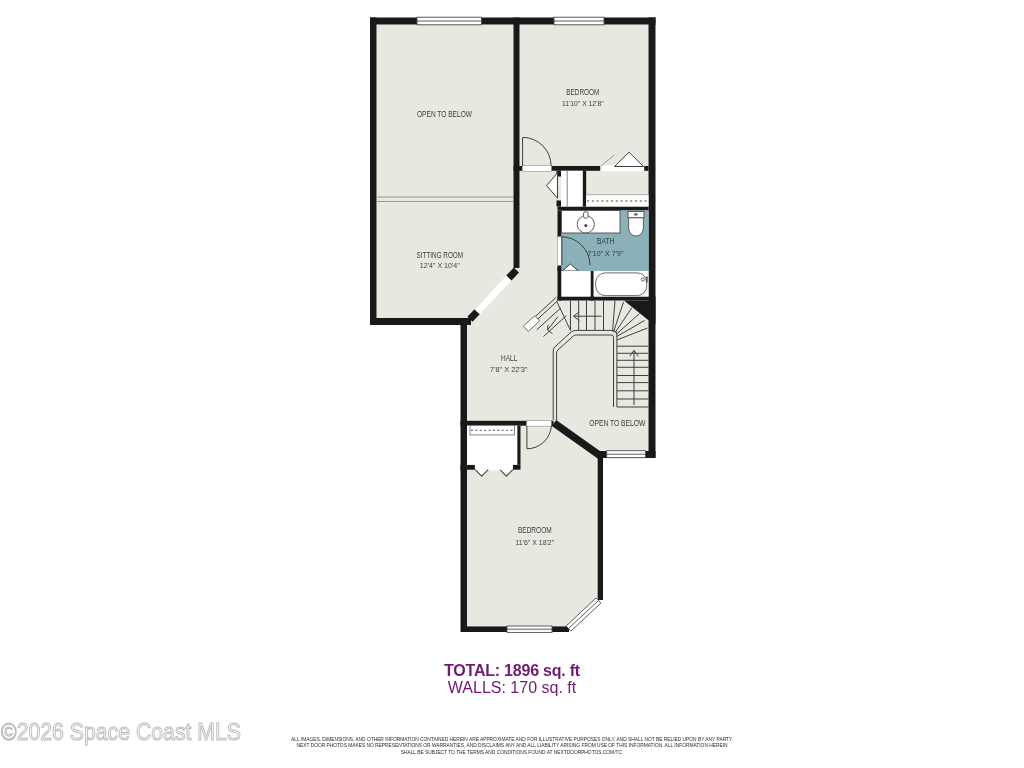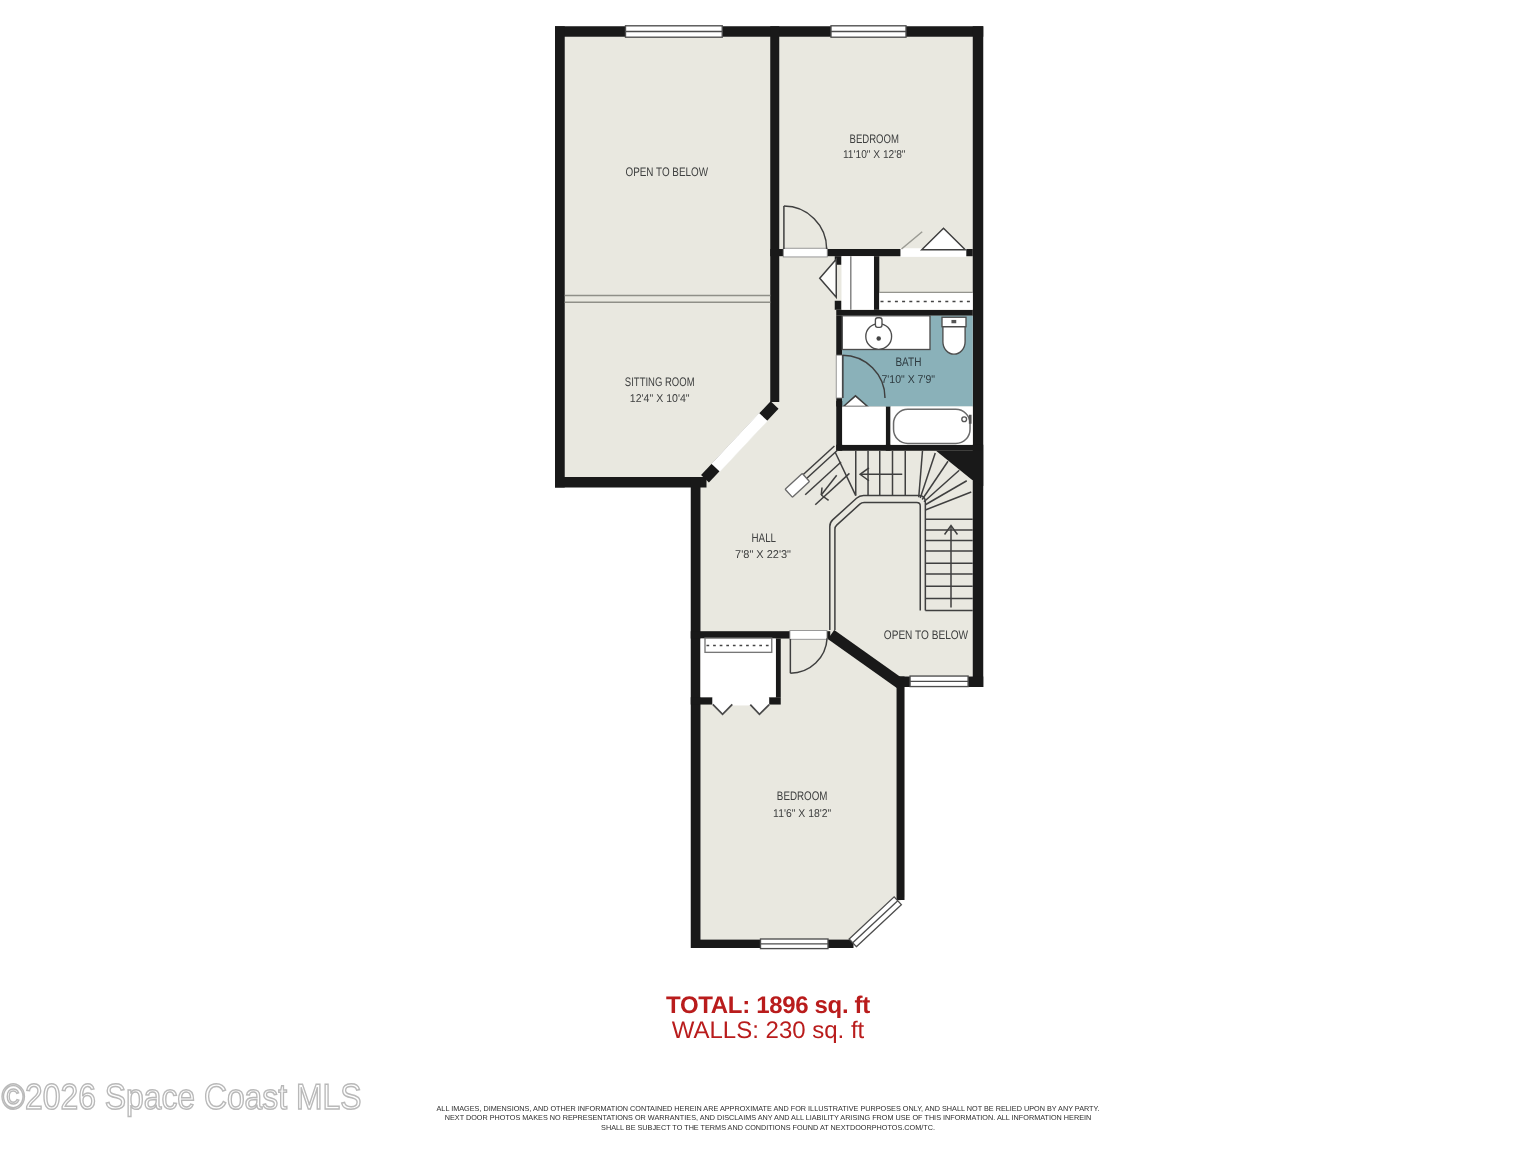--- a/index.html
+++ b/index.html
@@ -1,19 +1,19 @@
 <!DOCTYPE html>
 <html><head>
 <meta charset="utf-8">
 <style>
 html,body{margin:0;padding:0;width:1024px;height:768px;background:#fff;overflow:hidden;
 font-family:"Liberation Sans",sans-serif;}
 .abs{position:absolute;}
 #totals{position:absolute;left:0;top:661.5px;width:1024px;text-align:center;
-font-size:16px;line-height:17.8px;color:#b91c1c;}
+font-size:16px;line-height:17.8px;color:#701a75;}
 #fine{position:absolute;left:0;top:735.5px;width:1024px;text-align:center;
 font-size:10px;line-height:13.4px;color:#2a2a2a;transform:scale(0.4839);transform-origin:512px 0;}
 #wm{position:absolute;left:1px;top:719.6px;font-size:24px;line-height:24px;
 color:rgba(252,252,252,0.2);-webkit-text-stroke:1px #b9b9b9;transform:scaleX(0.885);transform-origin:0 0;white-space:nowrap;}
 </style>
 </head>
 <body>
 <svg class="abs" style="left:0;top:0" width="1024" height="768" viewBox="0 0 1024 768">
 
 <g fill="#e9e8e0" stroke="none">
@@ -189,20 +189,20 @@
  <text transform="translate(605.5,255.6) scale(0.925,1)" fill="#2e3b40" font-size="7.6">7'10" X 7'9"</text>
  <text transform="translate(509.2,361.2) scale(0.788,1)">HALL</text>
  <text transform="translate(508.7,372.2) scale(0.964,1)" font-size="7.6">7'8" X 22'3"</text>
  <text transform="translate(617.3,426) scale(0.812,1)">OPEN TO BELOW</text>
  <text transform="translate(534.8,533) scale(0.788,1)">BEDROOM</text>
  <text transform="translate(534.8,544.9) scale(0.917,1)" font-size="7.6">11'6" X 18'2"</text>
 </g>
 </svg>
 <div id="totals">
 <div style="font-weight:bold;letter-spacing:-0.22px">TOTAL: 1896 sq. ft</div>
-<div>WALLS: 230 sq. ft</div>
+<div>WALLS: 170 sq. ft</div>
 </div>
 <div id="fine">
 ALL IMAGES, DIMENSIONS, AND OTHER INFORMATION CONTAINED HEREIN ARE APPROXIMATE AND FOR ILLUSTRATIVE PURPOSES ONLY, AND SHALL NOT BE RELIED UPON BY ANY PARTY.<br>
 NEXT DOOR PHOTOS MAKES NO REPRESENTATIONS OR WARRANTIES, AND DISCLAIMS ANY AND ALL LIABILITY ARISING FROM USE OF THIS INFORMATION. ALL INFORMATION HEREIN<br>
 SHALL BE SUBJECT TO THE TERMS AND CONDITIONS FOUND AT NEXTDOORPHOTOS.COM/TC.
 </div>
 <div id="wm">©2026 Space Coast MLS</div>
 
 </body></html>

